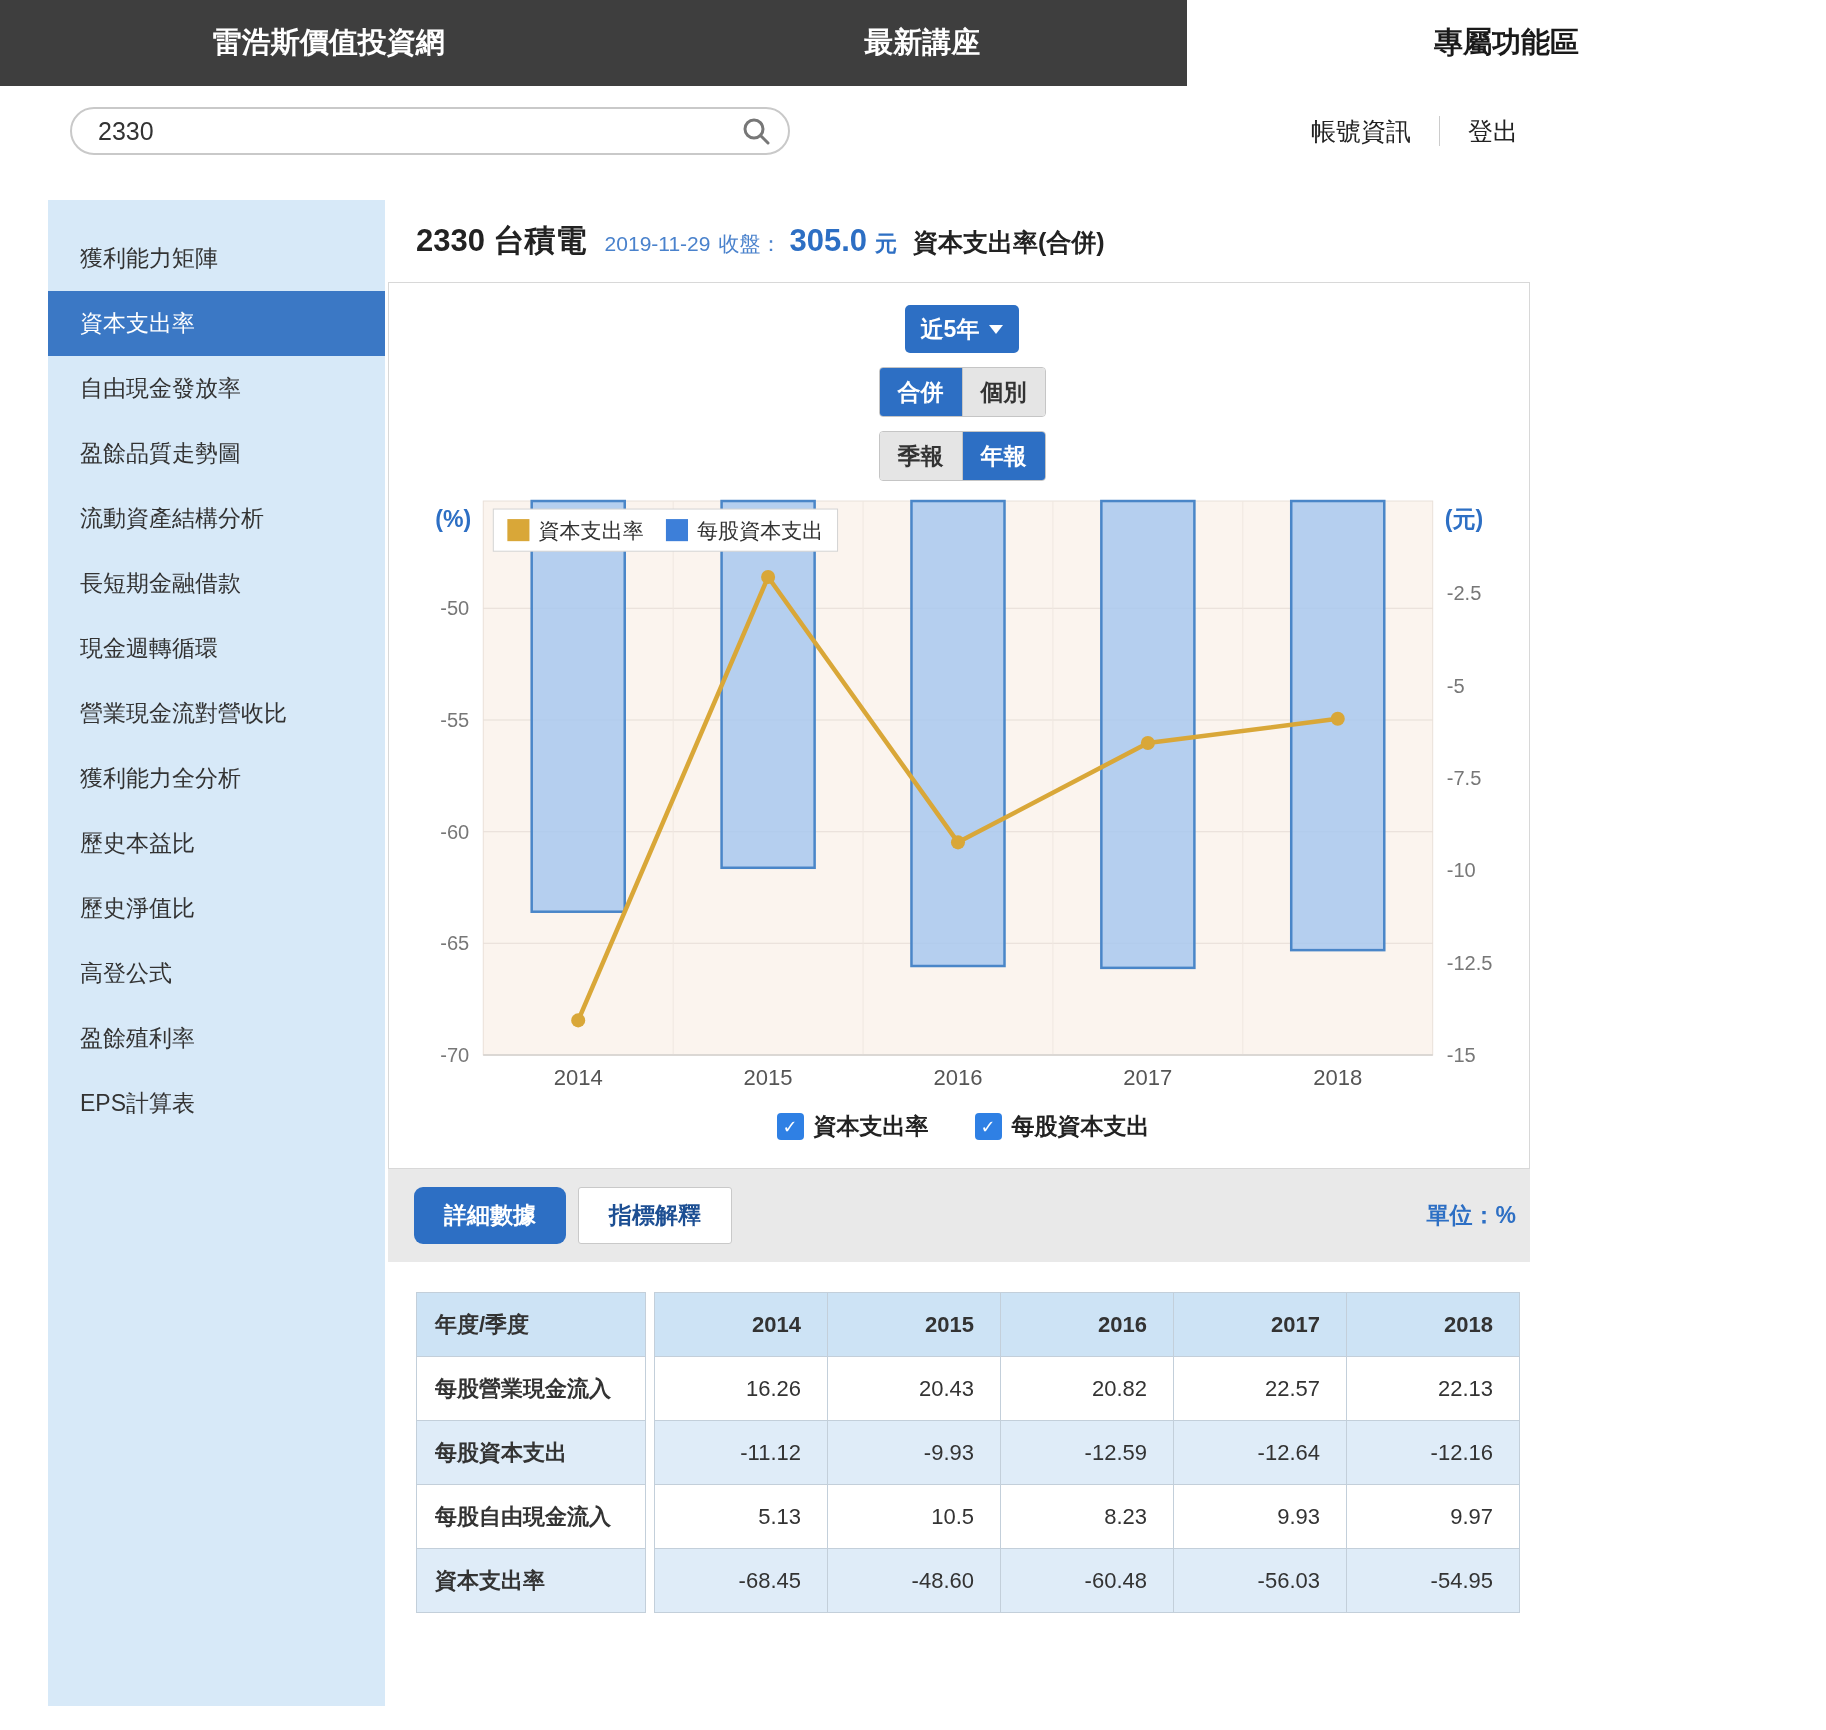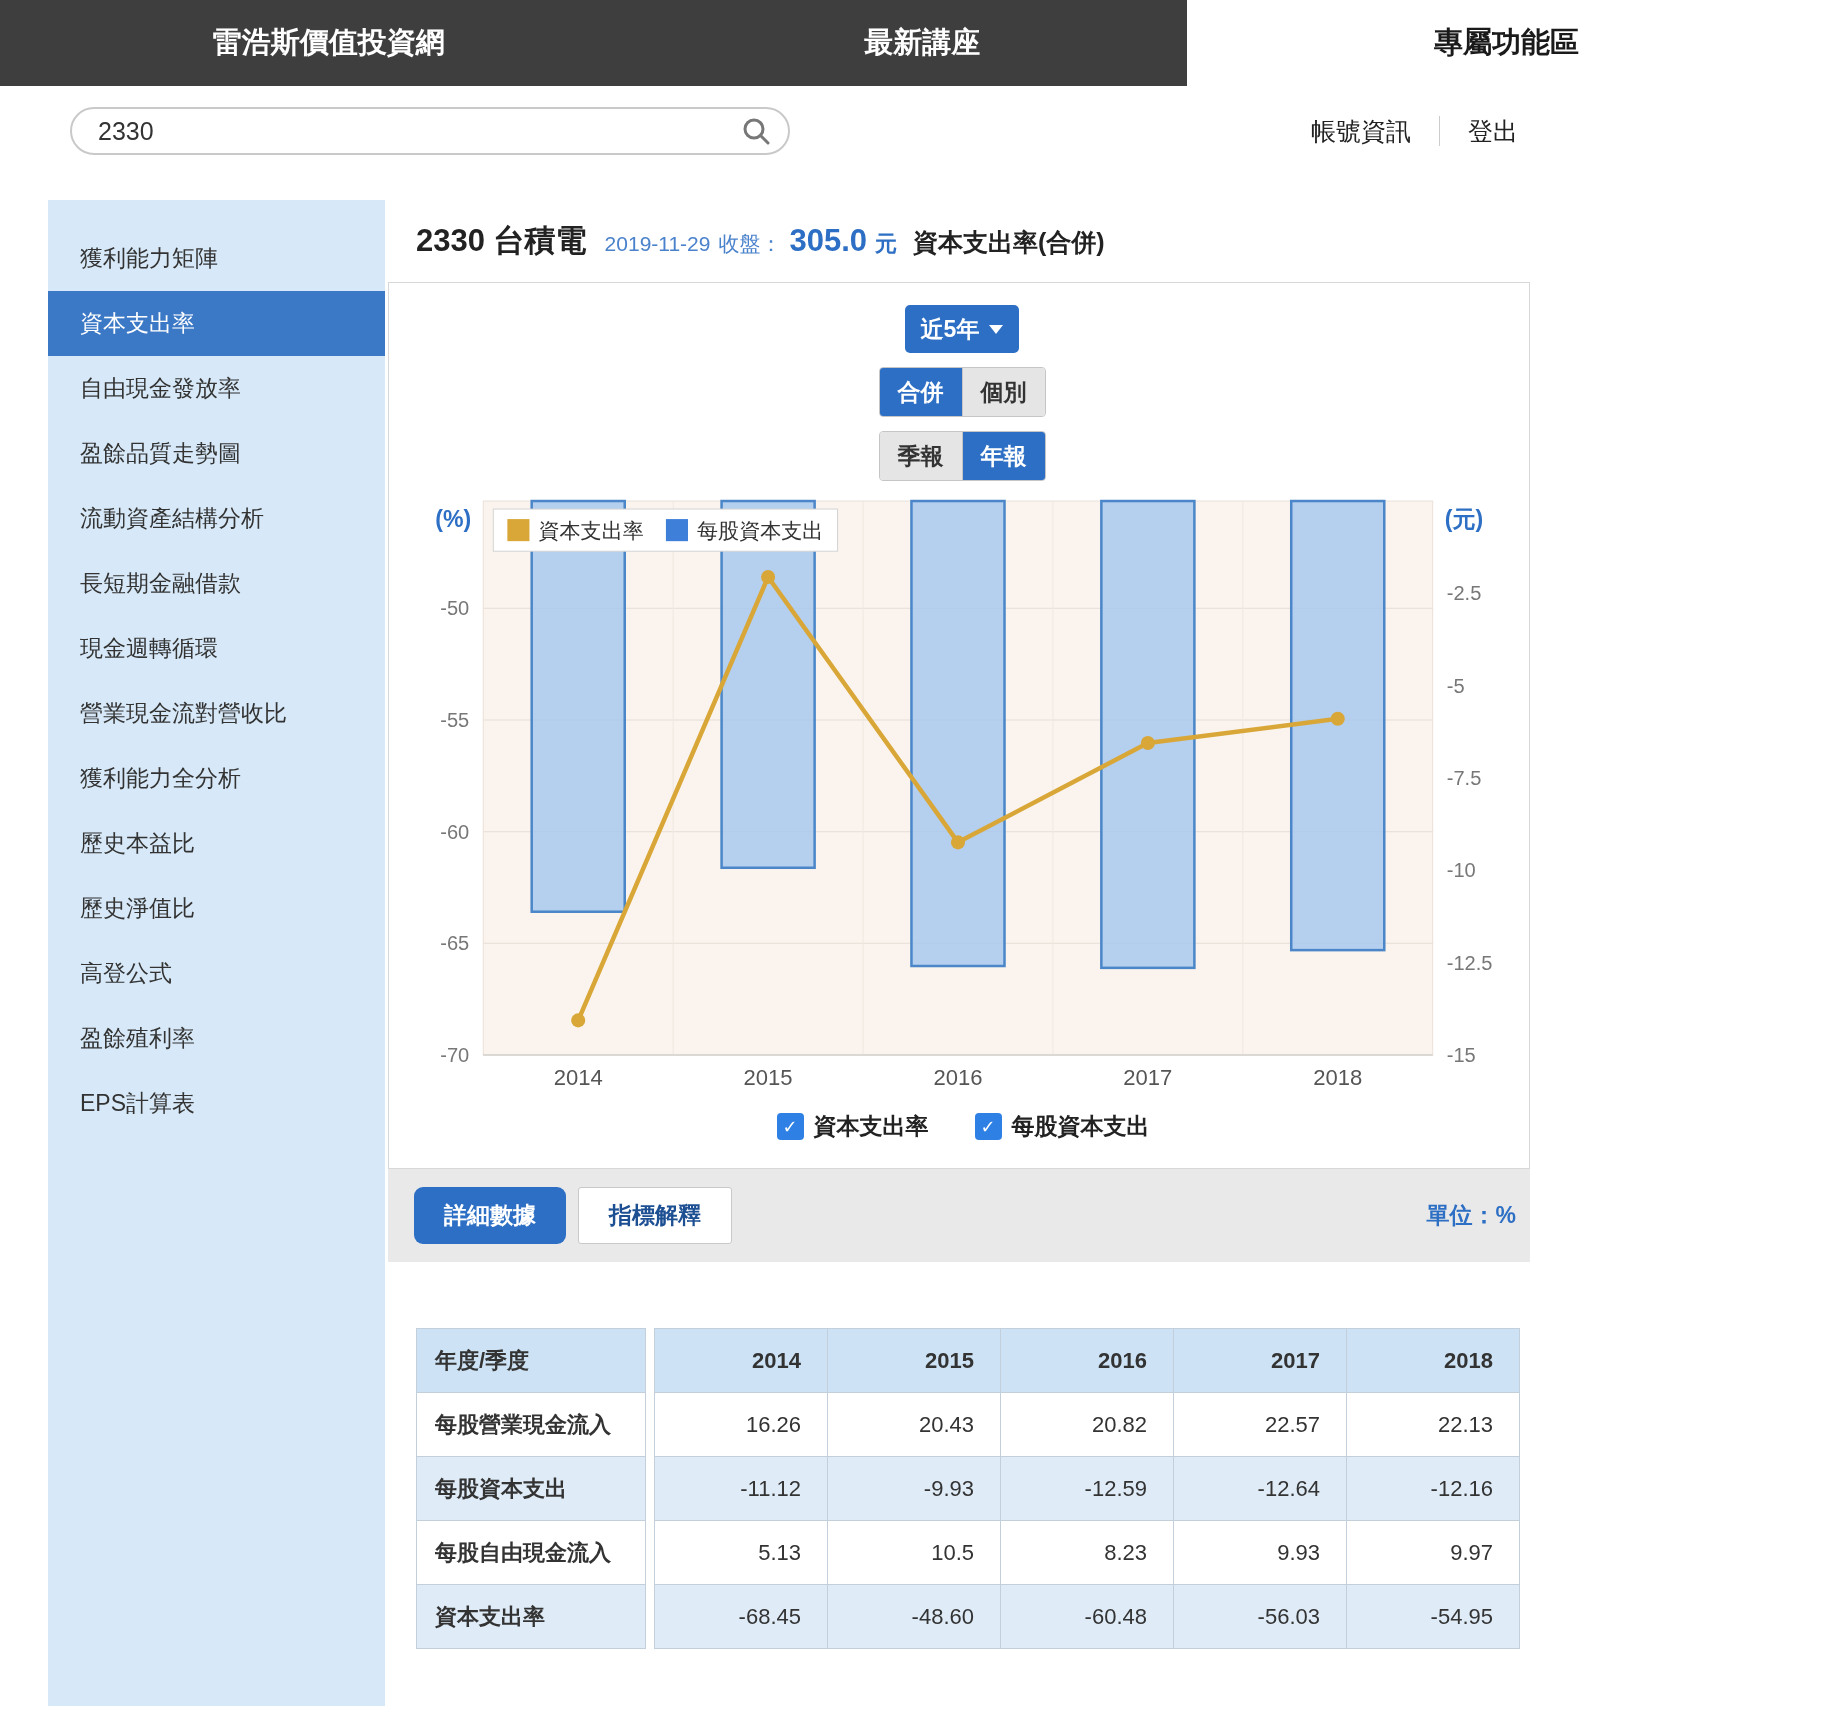--- a/index.html
+++ b/index.html
@@ -73,21 +73,21 @@
   
   .detail-bar { background:#e9e9e9; display:flex; align-items:center; justify-content:space-between;
                 padding:18px 14px 18px 26px; }
   .detail-btns { display:flex; gap:12px; }
   .primary-btn { background:#2d6fc4; color:#fff; font-weight:bold; font-size:23px; padding:12px 30px;
                  border:none; border-radius:9px; cursor:pointer; font-family:"Liberation Sans","DejaVu Sans",sans-serif; }
   .secondary-btn { background:#fff; color:#1d4f93; font-weight:bold; font-size:23px; padding:12px 30px;
                    border:1px solid #c9c9c9; border-radius:3px; cursor:pointer; font-family:"Liberation Sans","DejaVu Sans",sans-serif; }
   .unit-label { color:#2d6fc4; font-size:23px; font-weight:bold; }
   
-  .table-wrap { display:flex; gap:8px; padding:30px 10px 40px 28px; background:#fff;margin-top:36px; }
+  .table-wrap { display:flex; gap:8px; padding:30px 10px 40px 28px; background:#fff; }
   table { border-collapse:collapse; table-layout:fixed; }
   #label-col { flex:0 0 230px; width:230px; }
   #data-grid { flex:1; width:100%; }
   #label-col td, #data-grid td { height:64px; border:1px solid #c3cfda; font-size:22px; color:#333; background:#fff; }
   #label-col td { padding-left:18px; font-weight:bold; text-align:left; }
   #data-grid td { text-align:right; padding-right:26px; width:20%; }
   tr.h td { background:#cde3f5 !important; }
   #data-grid tr.h td { font-weight:bold; }
   tr.alt td { background:#dfecf8 !important; }
 </style>

